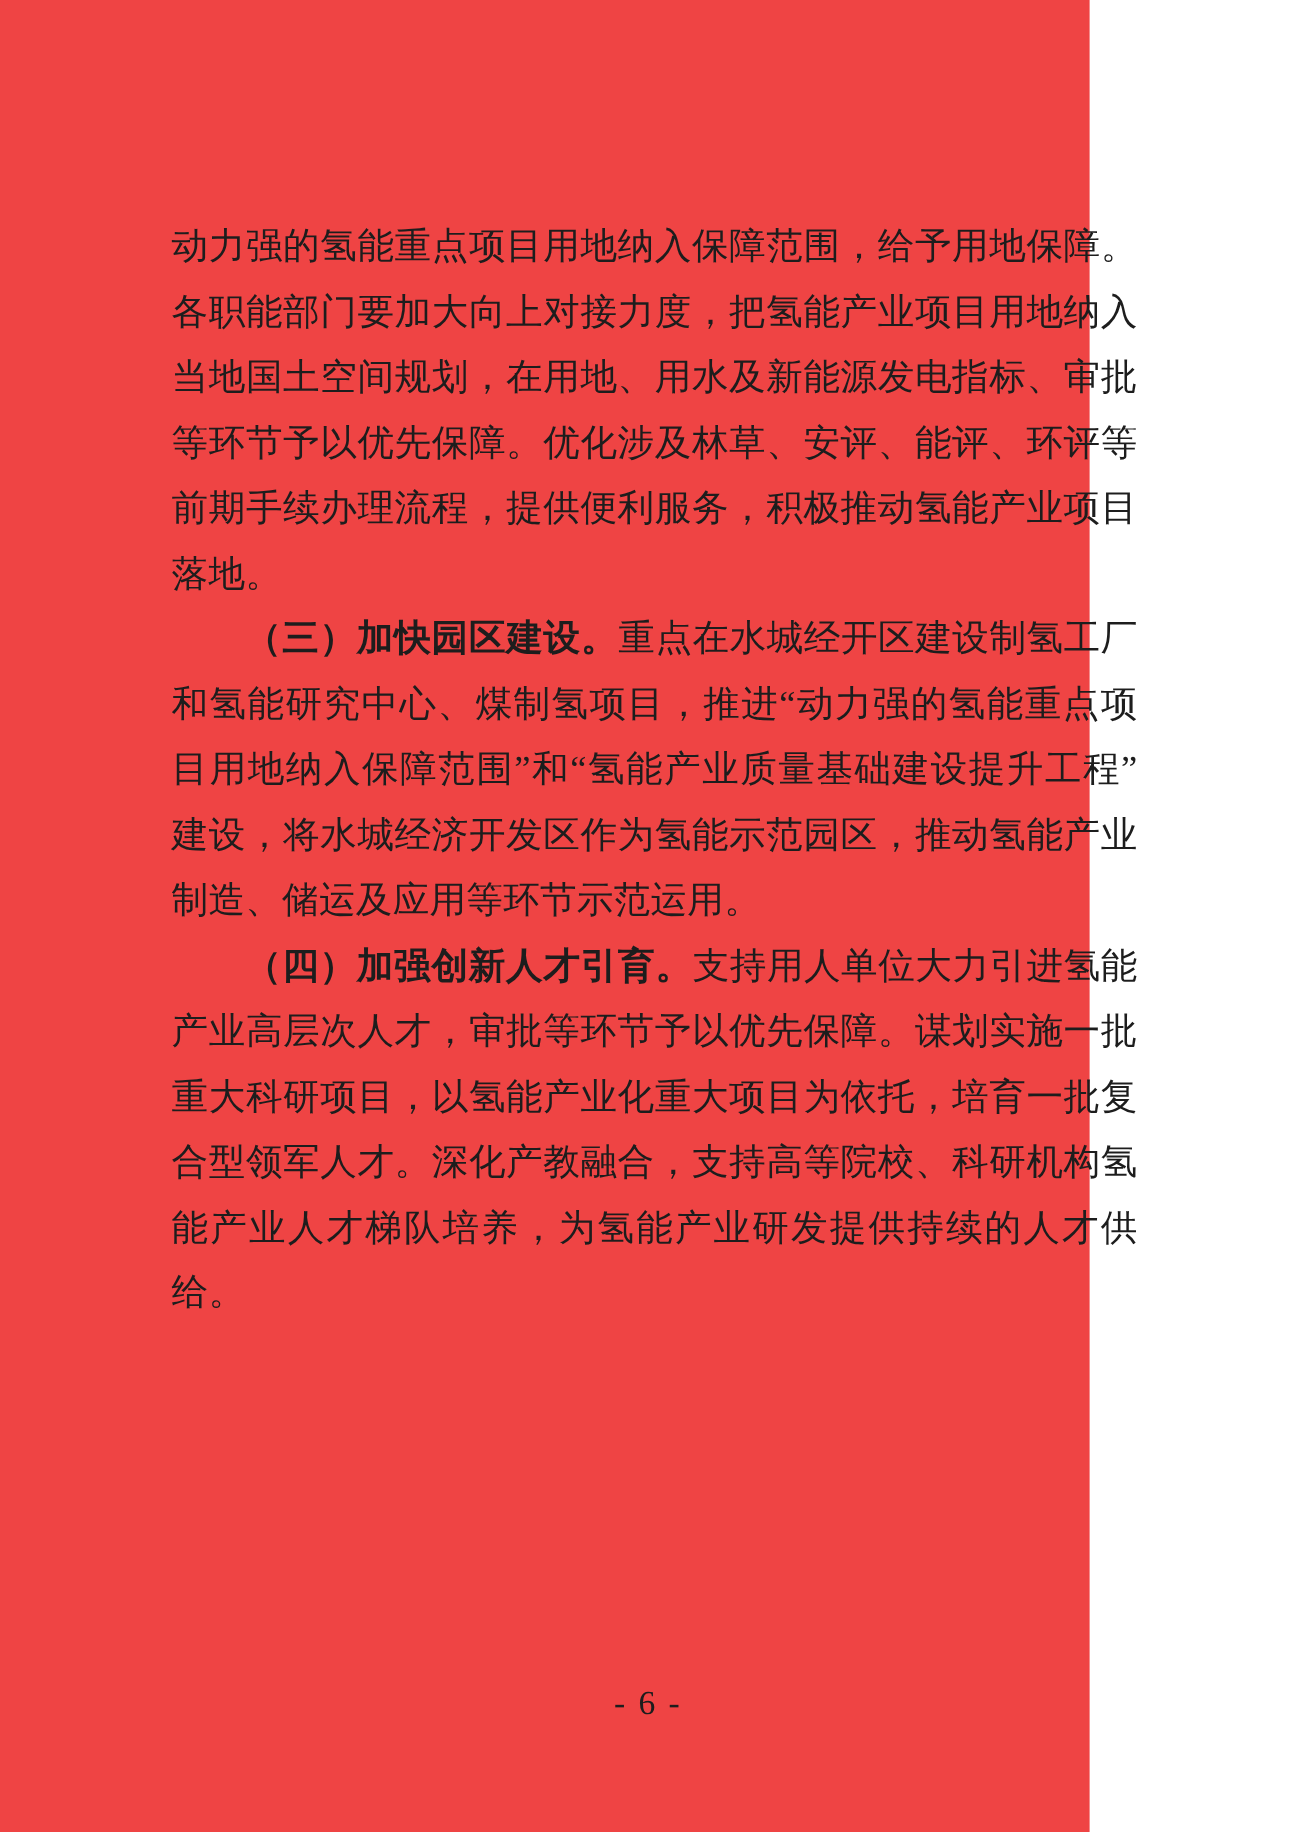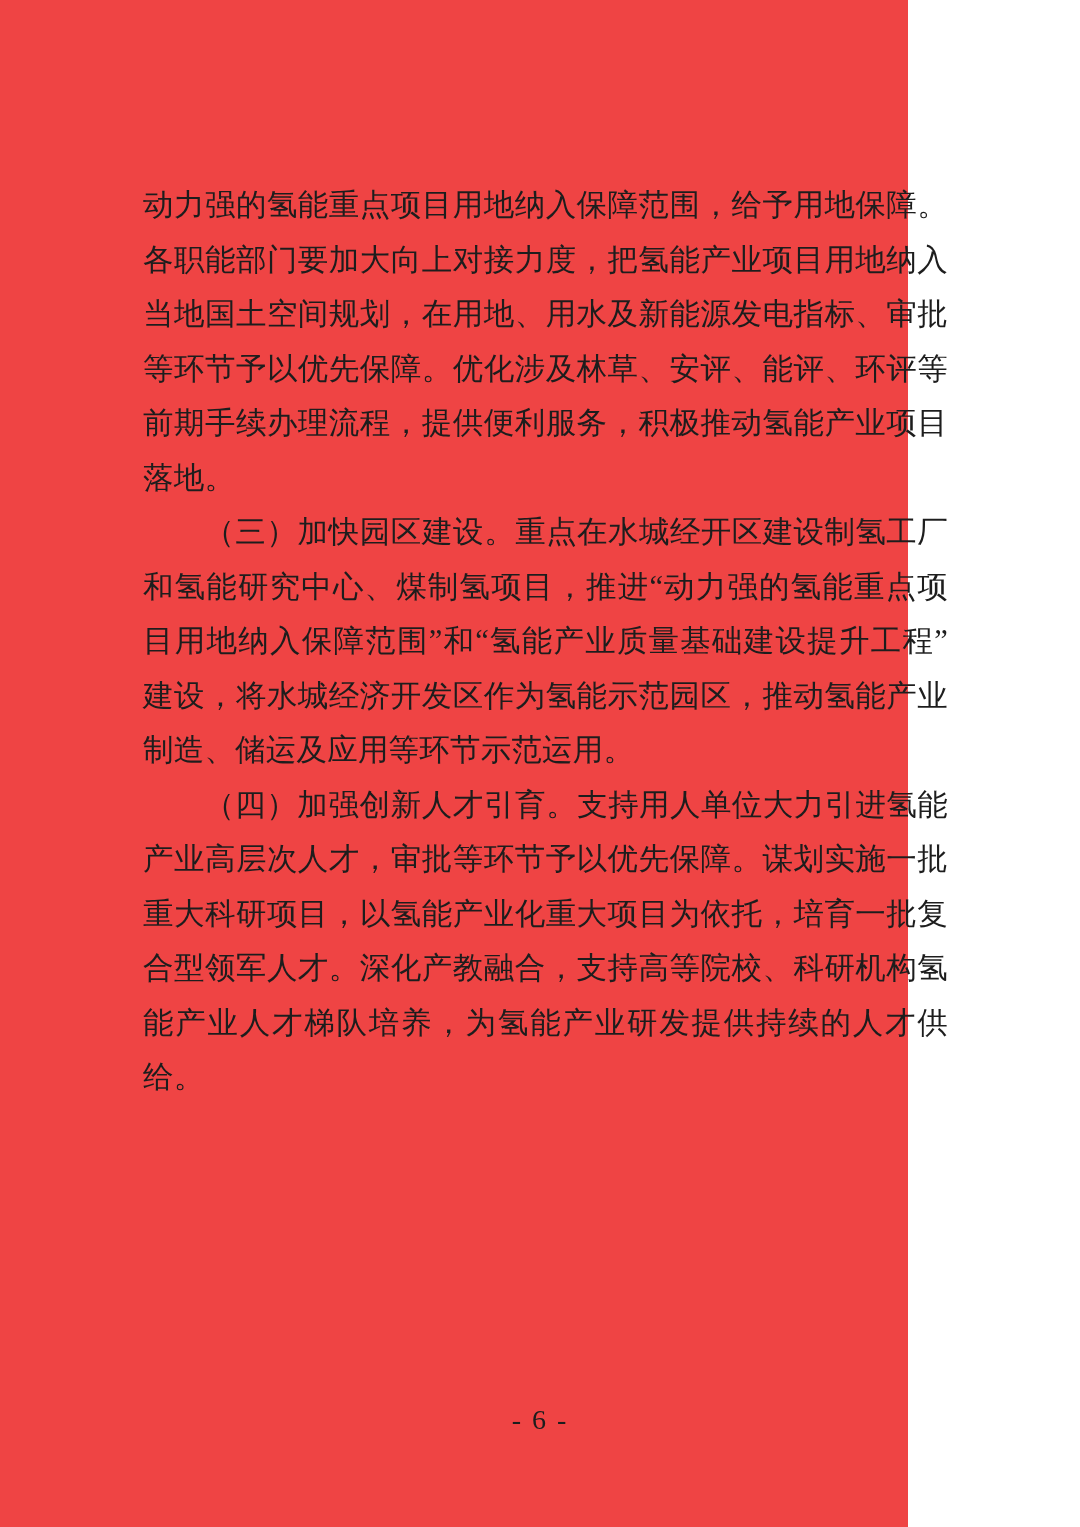--- a/index.html
+++ b/index.html
@@ -35,21 +35,21 @@
     line-height: 54.5px;
     text-align: justify;
     text-justify: inter-ideograph;
     letter-spacing: 0.2px;
     color: #1d1d1d;
   }
   p.para.indent {
     text-indent: 61px;
   }
   .lead {
-    font-weight: normal;
+    font-weight: bold;
     letter-spacing: 0.4px;
   }
   .footer {
     position: absolute;
     left: 0;
     top: 1404px;
     width: 1080px;
     text-align: center;
     font-size: 28px;
     color: #1d1d1d;

